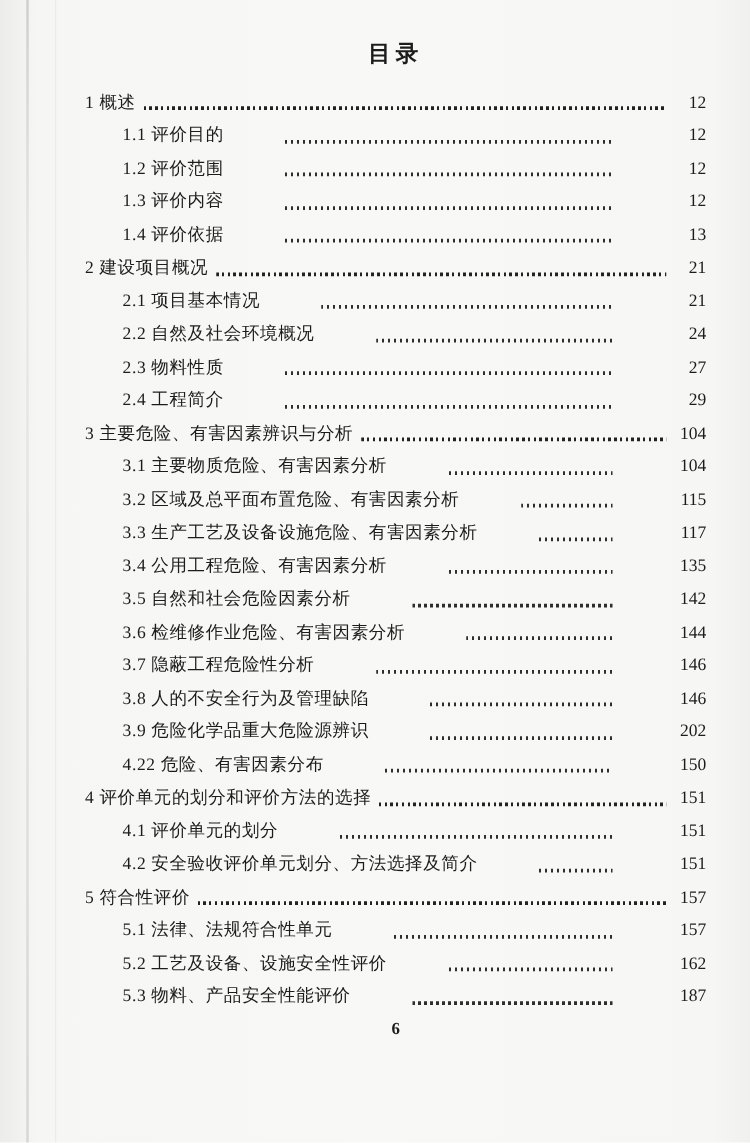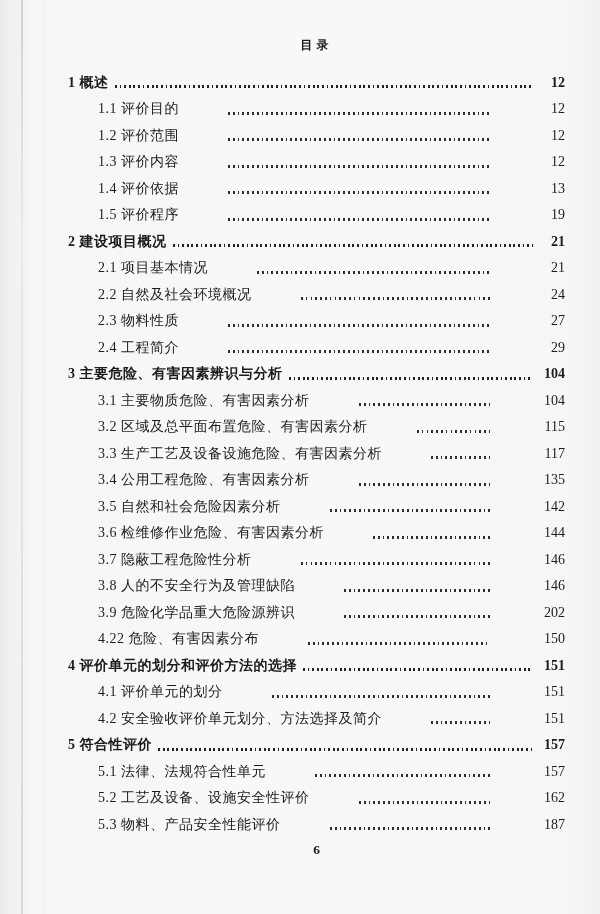--- a/index.html
+++ b/index.html
@@ -39,38 +39,39 @@
   .page-content {
     position: absolute;
     left: 68px;
     right: 35px;
     top: 0;
     bottom: 0;
   }
   .doc-title {
     margin-top: 33px;
     text-align: center;
-    font-size: 12px;
+    font-size: 18px;
     line-height: 24px;
     font-weight: bold;
     letter-spacing: 4px;
+    font-family: Liberation Mono, monospace;
   }
   .toc {
     margin-top: 7px;
   }
   .toc-row {
     display: flex;
     align-items: flex-end;
     height: 26.5px;
     font-size: 14px;
     line-height: 17px;
     white-space: nowrap;
   }
   .toc-row.level-1 {
-    font-weight: bold;
+    font-weight: normal;
     justify-content: flex-end;
   }
   .toc-row.level-2 {
     padding-left: 30px;
     gap: 43px;
   }
   .toc-label {
     flex: 0 0 auto;
     letter-spacing: 0.5px;
   }
@@ -132,25 +133,20 @@
     <span class="toc-leader"></span>
     <span class="toc-page">12</span>
   </div>
 
   <div class="toc-row level-2">
     <span class="toc-label">1.4 评价依据</span>
     <span class="toc-leader"></span>
     <span class="toc-page">13</span>
   </div>
 
-  <div class="toc-row level-2">
-    <span class="toc-label">1.5 评价程序</span>
-    <span class="toc-leader"></span>
-    <span class="toc-page">19</span>
-  </div>
 
   <div class="toc-row level-1">
     <span class="toc-label">2 建设项目概况</span>
     <span class="toc-leader"></span>
     <span class="toc-page">21</span>
   </div>
 
   <div class="toc-row level-2">
     <span class="toc-label">2.1 项目基本情况</span>
     <span class="toc-leader"></span>

